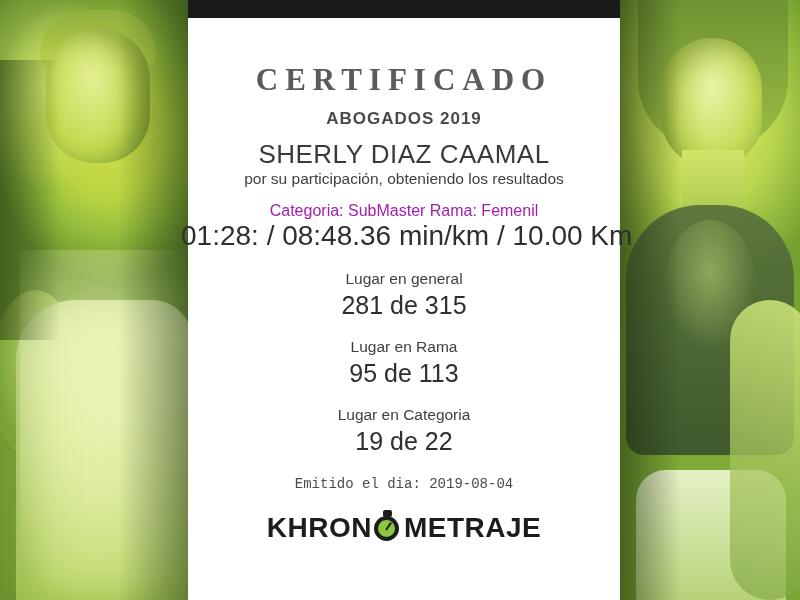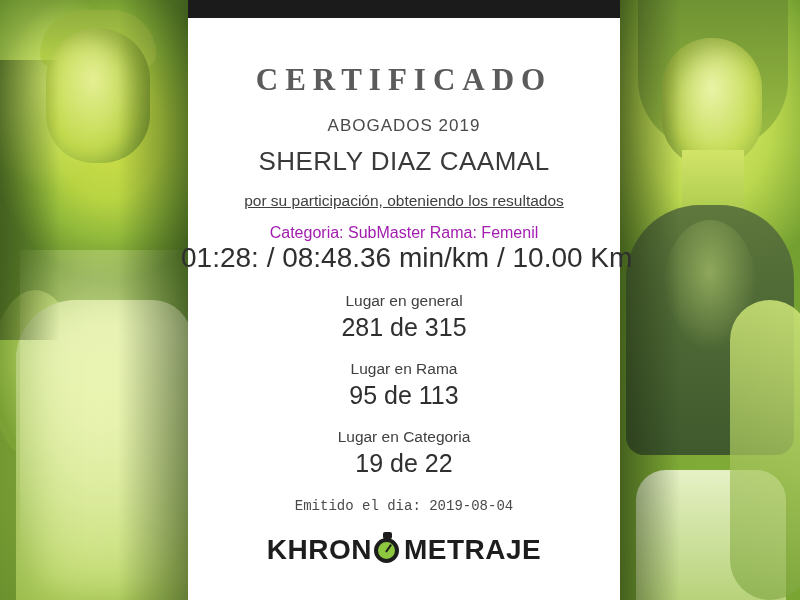--- a/index.html
+++ b/index.html
@@ -152,42 +152,40 @@
 
   .title {
     margin-top: 44px;
     font-size: 31px;
     font-weight: bold;
     letter-spacing: 7px;
     color: #5b5b5b;
     font-family: "Liberation Serif", serif;
   }
   .subtitle {
-    margin-top: 18px;
+    margin-top: 11px;
     font-size: 17px;
-    font-weight: normal;
+    font-weight: bold;
     letter-spacing: 1px;
     color: #4a4a4a;
   }
   .certifies {
     margin-top: 19px;
     font-size: 16px;
     color: #3f3f3f;
   }
   .athlete {
     margin-top: 10px;
     font-size: 26px;
     color: #3a3a3a;
     letter-spacing: 0.5px;
   }
   .participation {
-    margin-top: 15px;
     font-size: 15.5px;
     color: #3f3f3f;
-    text-decoration: underline;
   }
   .category {
     margin-top: 14px;
     font-size: 16px;
     color: #a21caf;
   }
   .metric-label {
     margin-top: 15px;
     font-size: 16px;
     color: #3f3f3f;

